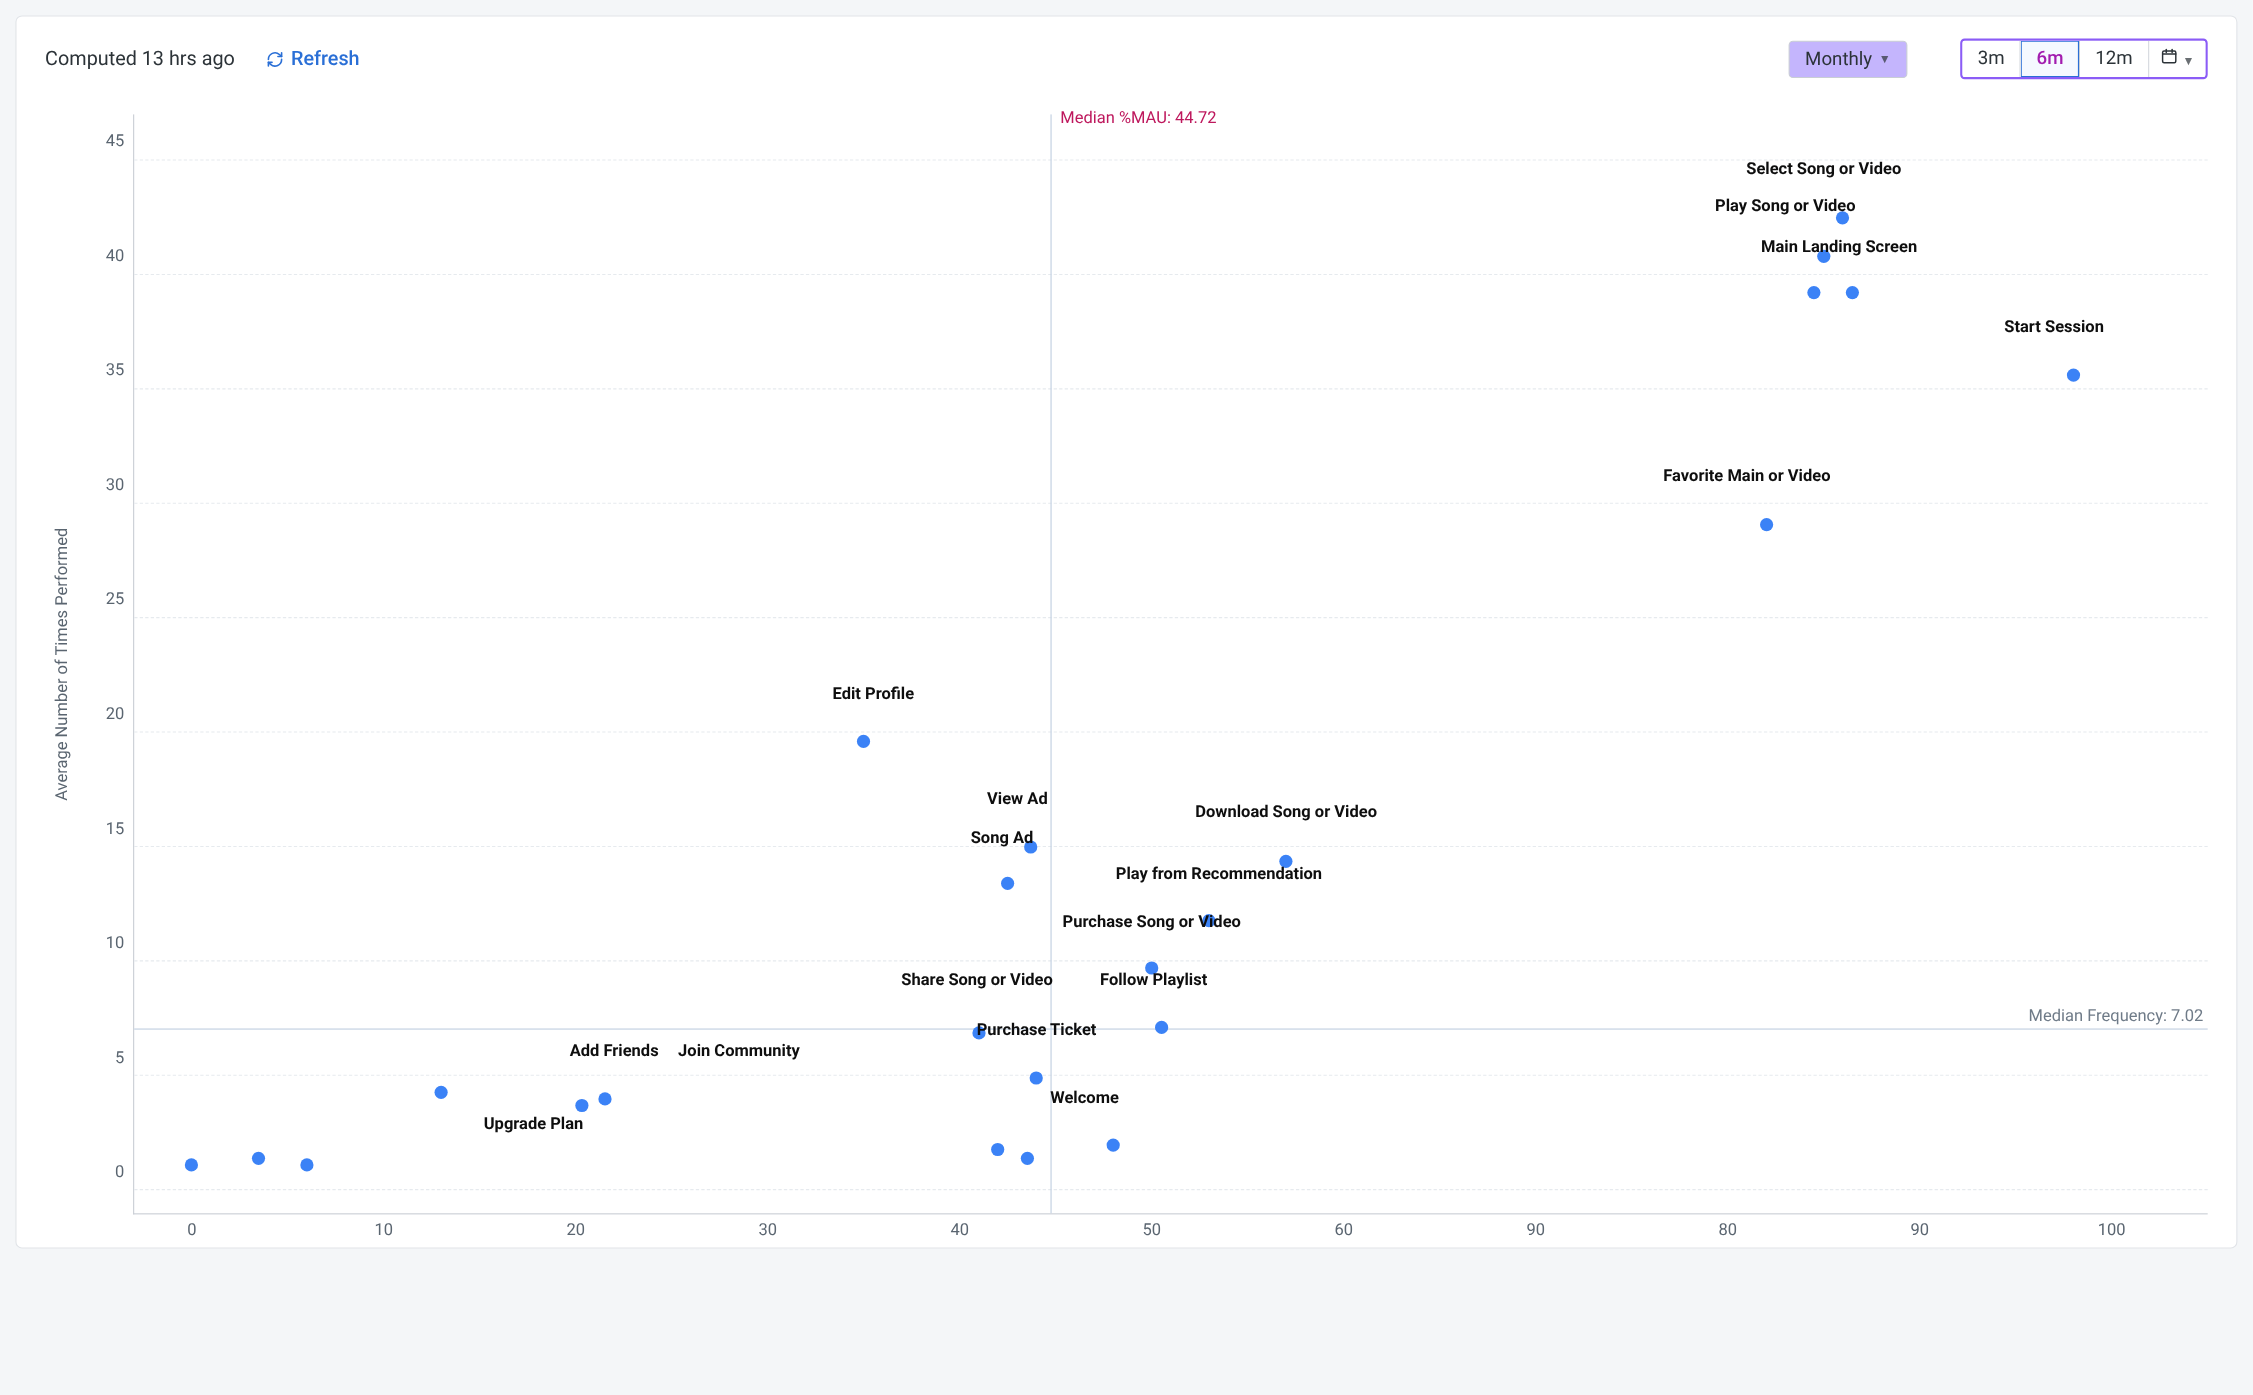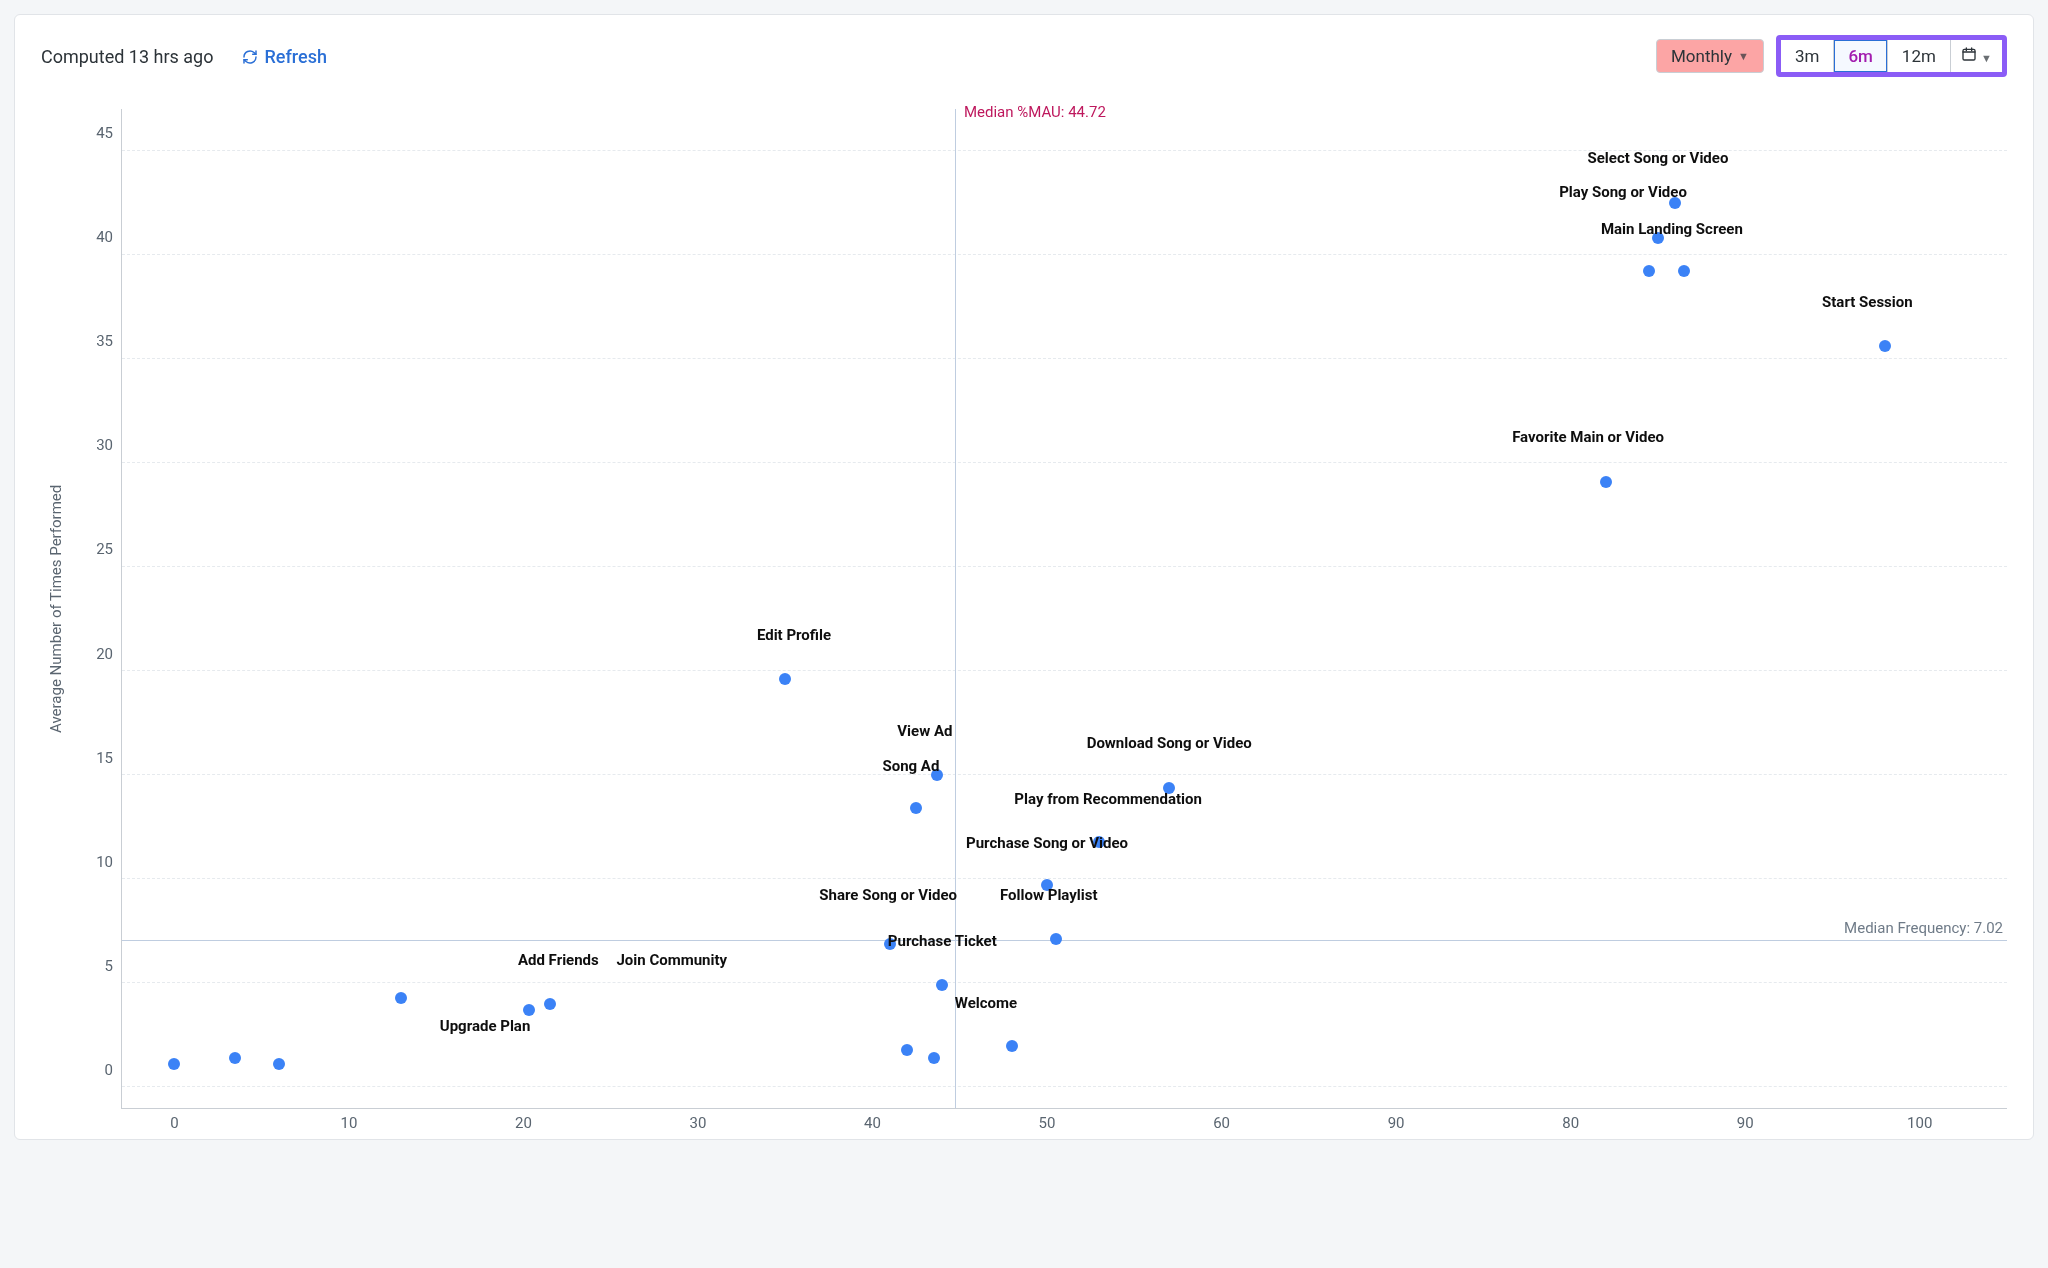--- a/index.html
+++ b/index.html
@@ -40,35 +40,36 @@
   .refresh-icon {
     width: 16px; height: 16px; display:inline-block;
   }
   .topbar-right {
     display: flex;
     align-items: center;
     gap: 12px;
   }
   .btn {
     border: 1px solid #c9ced4;
-    background: #fca5a5;
+    background: #c4b5fd;
     border-radius: 4px;
     padding: 6px 14px;
     font-size: 17px;
     color: #2c3338;
     cursor: pointer;
     display: inline-flex;
     align-items: center;
     gap: 6px;
   }
   .segmented {
     display: inline-flex;
-    border: 5px solid #8b5cf6;
+    border: 2px solid #8b5cf6;
     border-radius: 4px;
     overflow: hidden;
+    margin-left: 36px;
   }
   .seg {
     padding: 6px 14px;
     font-size: 17px;
     color: #2c3338;
     background: #fff;
     cursor: pointer;
     border-right: 1px solid #c9ced4;
   }
   .seg:last-child { border-right: none; }

